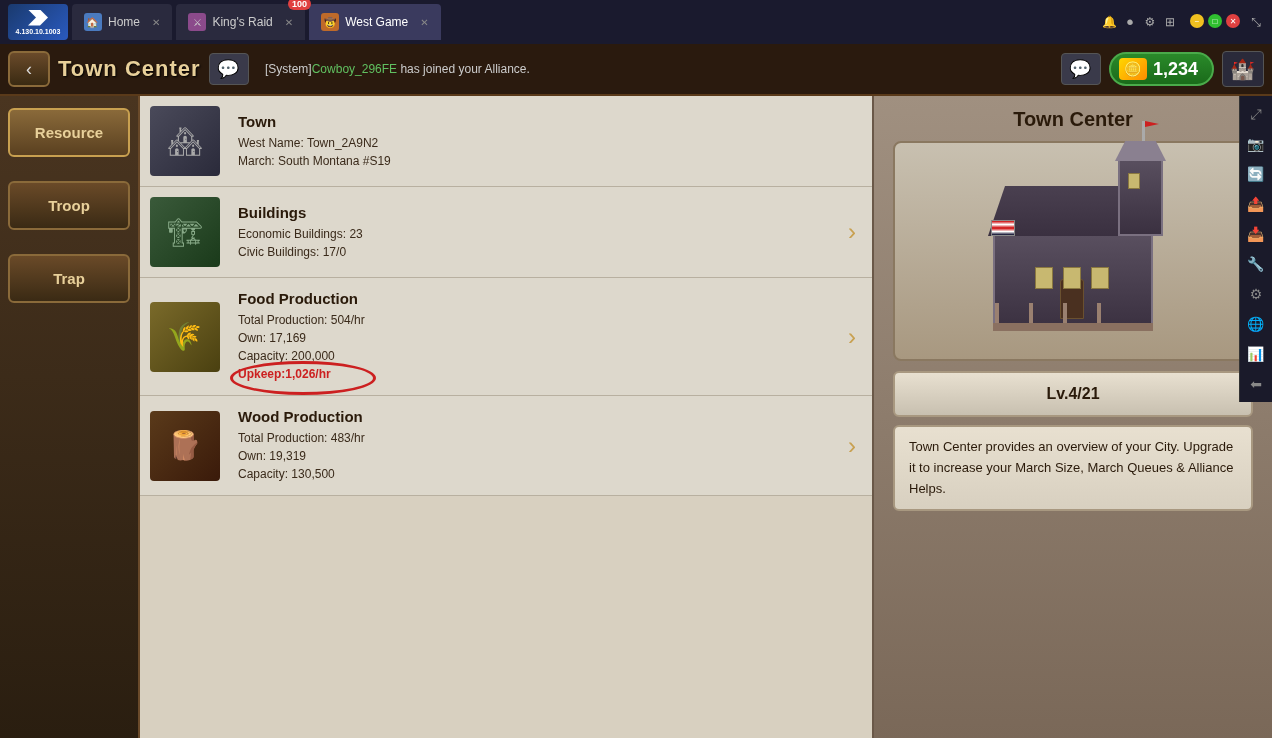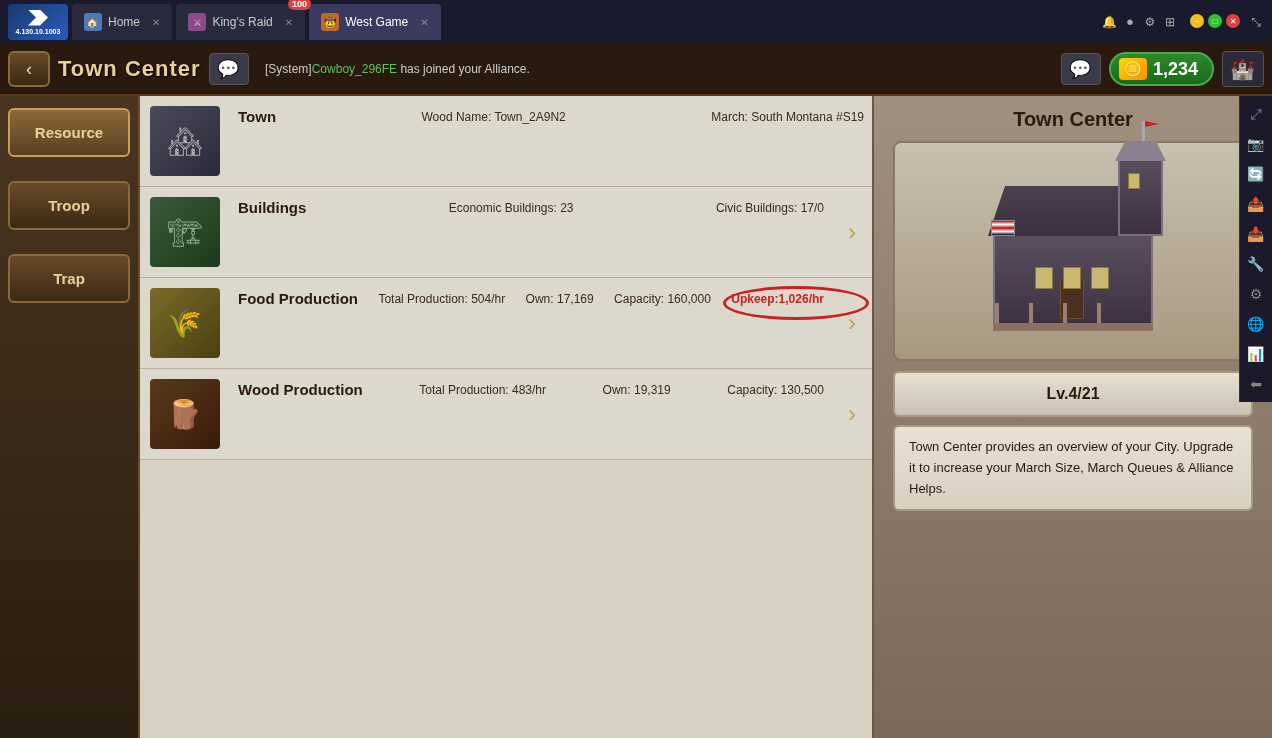--- a/index.html
+++ b/index.html
@@ -312,21 +312,22 @@
     }
     .row-icon-img.town { background: linear-gradient(135deg, #4a4a5a, #2a2a3a); }
     .row-icon-img.buildings { background: linear-gradient(135deg, #3a5a3a, #1a3a1a); }
     .row-icon-img.food { background: linear-gradient(135deg, #7a6a2a, #4a4010); }
     .row-icon-img.wood { background: linear-gradient(135deg, #5a3a1a, #3a1a0a); }
 
     .row-content {
       flex: 1;
       padding: 12px 8px;
       display: flex;
-      justify-content: space-between;
+      flex-direction: column;
+      justify-content: center;
     }
     .row-title {
       font-size: 15px;
       font-weight: bold;
       color: #2a1a0a;
       margin-bottom: 4px;
     }
     .row-detail {
       font-size: 12px;
       color: #3a2a1a;
@@ -597,21 +598,21 @@
   </div>
 
   <div class="center-panel">
 
     <div class="info-row">
       <div class="row-icon">
         <div class="row-icon-img town" style="font-size:28px;color:#aaa;">🏘</div>
       </div>
       <div class="row-content">
         <div class="row-title">Town</div>
-        <div class="row-detail">Wood Name: Town_2A9N2</div>
+        <div class="row-detail">West Name: Town_2A9N2</div>
         <div class="row-detail">March: South Montana #S19</div>
       </div>
     </div>
 
     <div class="info-row">
       <div class="row-icon">
         <div class="row-icon-img buildings" style="font-size:28px;color:#8a8;">🏗</div>
       </div>
       <div class="row-content">
         <div class="row-title">Buildings</div>
@@ -622,21 +623,21 @@
     </div>
 
     <div class="info-row">
       <div class="row-icon">
         <div class="row-icon-img food" style="font-size:28px;color:#da8;">🌾</div>
       </div>
       <div class="row-content">
         <div class="row-title">Food Production</div>
         <div class="row-detail">Total Production: 504/hr</div>
         <div class="row-detail">Own: 17,169</div>
-        <div class="row-detail">Capacity: 160,000</div>
+        <div class="row-detail">Capacity: 200,000</div>
         <div class="row-detail upkeep upkeep-circle">Upkeep:1,026/hr</div>
       </div>
       <div class="row-arrow">›</div>
     </div>
 
     <div class="info-row">
       <div class="row-icon">
         <div class="row-icon-img wood" style="font-size:28px;color:#a86;">🪵</div>
       </div>
       <div class="row-content">

